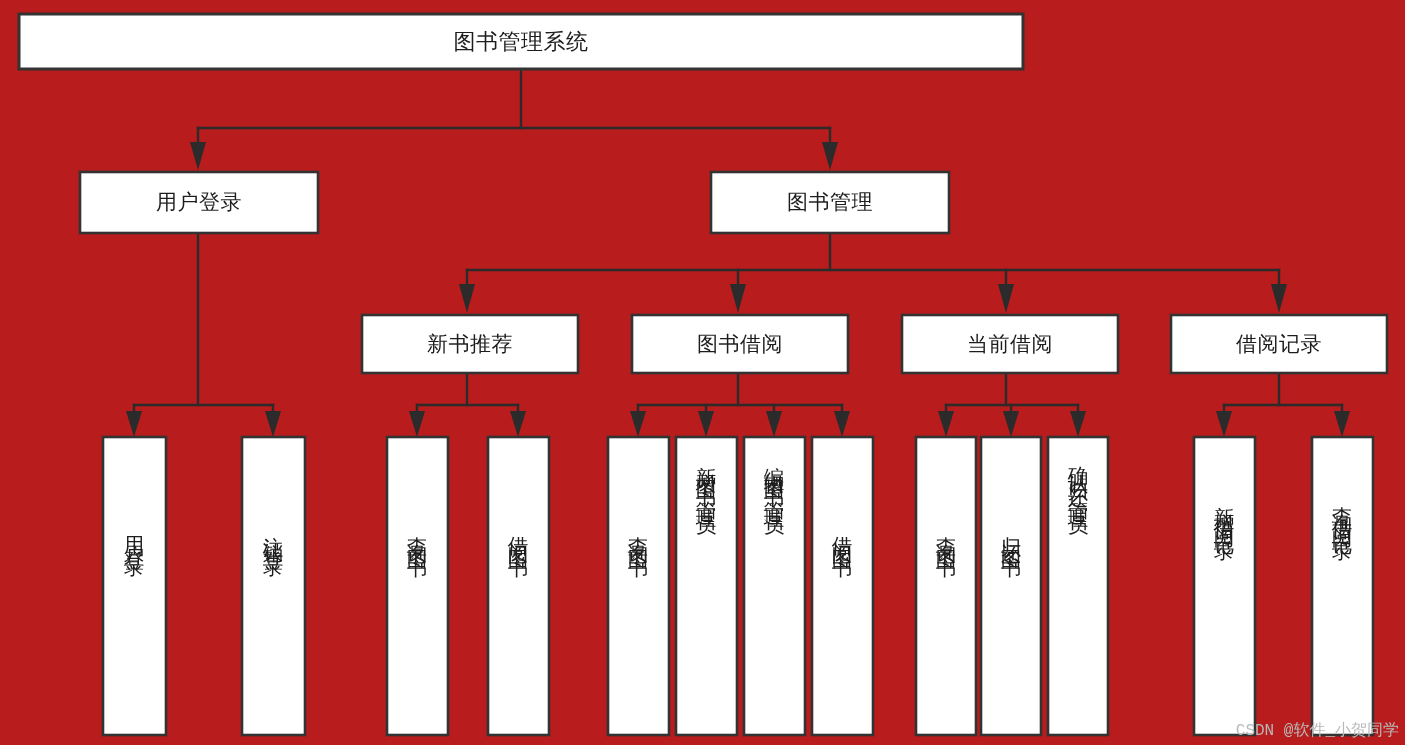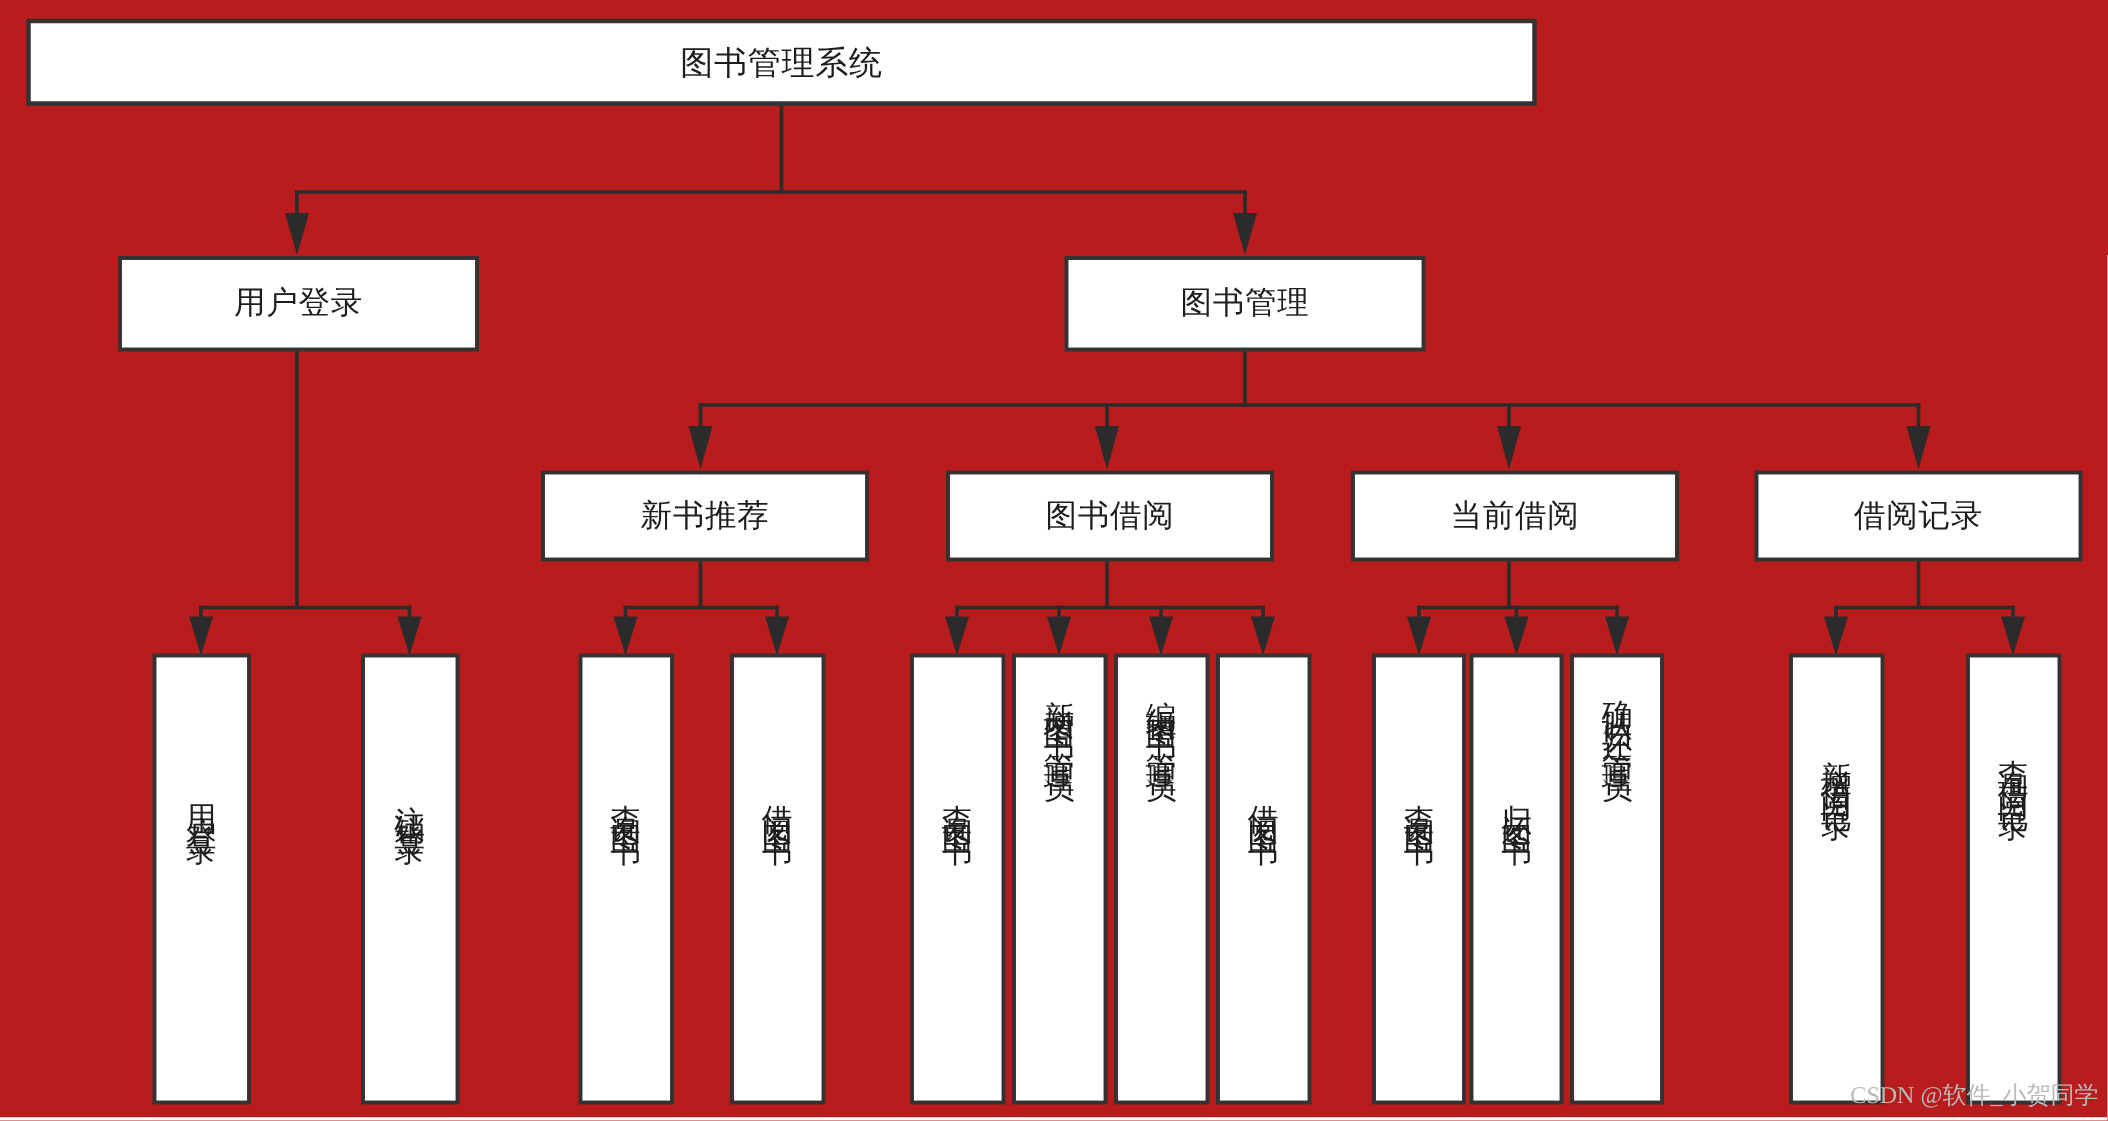--- a/index.html
+++ b/index.html
@@ -60,21 +60,21 @@
     text-orientation: upright;
     glyph-orientation-vertical: 0;
     letter-spacing: 7px;
     text-anchor: start;
     dominant-baseline: central;
   }
   .watermark {
     position: absolute;
     right: 6px;
     bottom: 4px;
-    font-family: Liberation Serif, serif;
+    font-family: Liberation Mono, monospace;
     font-size: 16px;
     color: #b9b9b9;
     white-space: nowrap;
     pointer-events: none;
   }
 </style>
 </head>
 <body>
 
 <div id="page">

